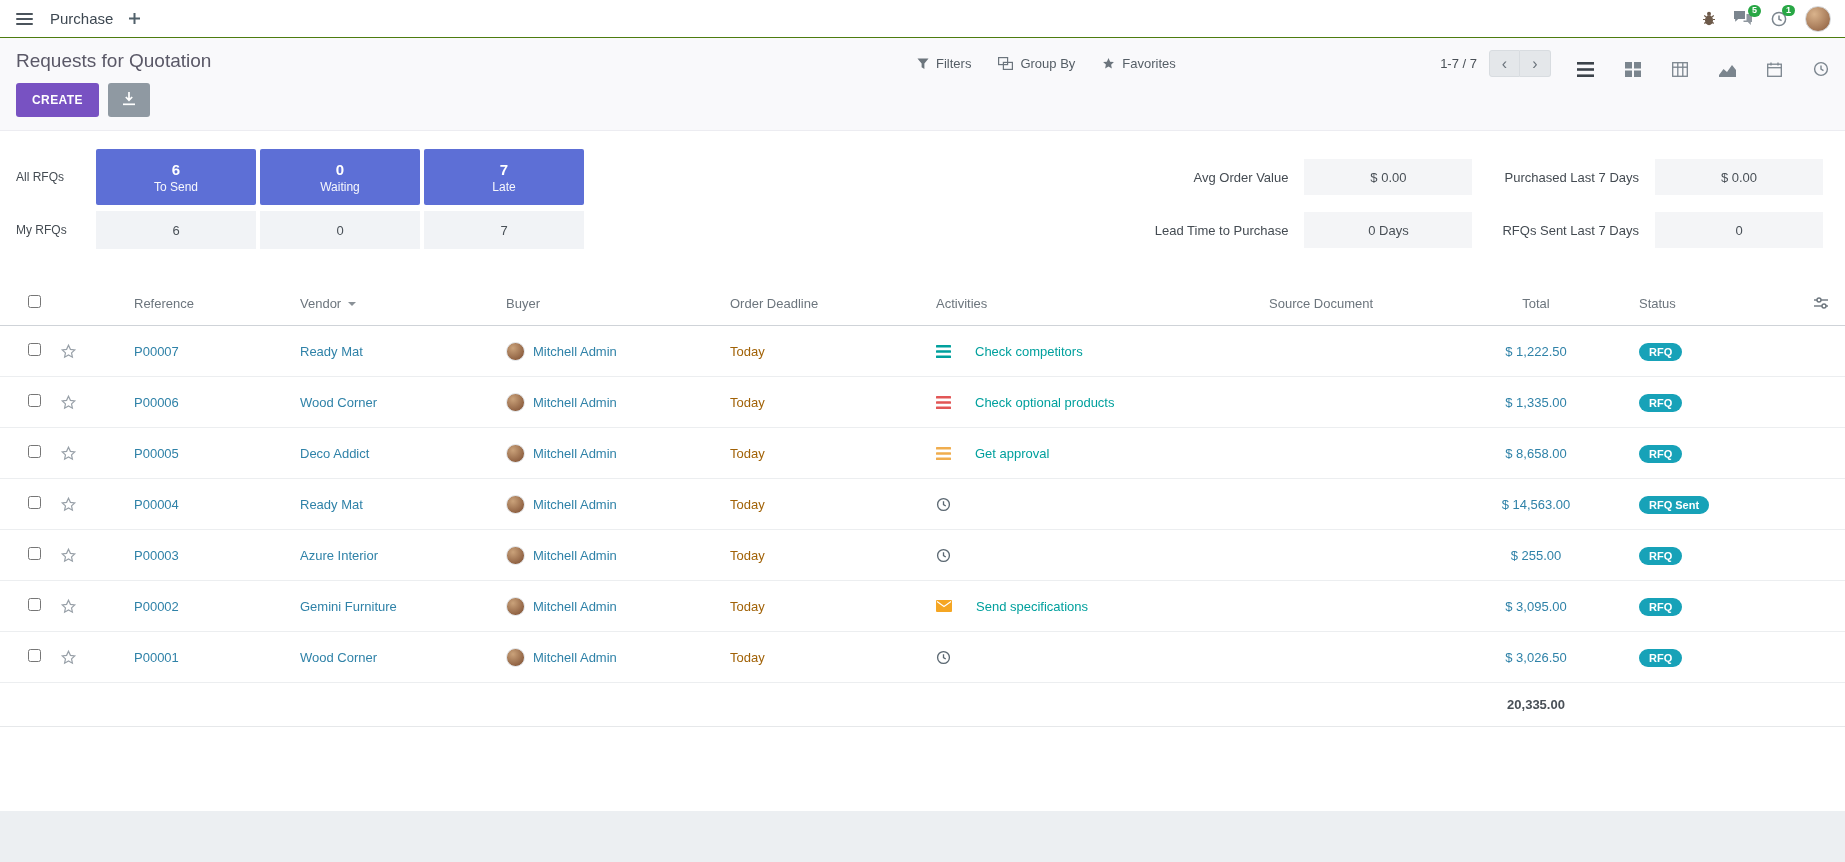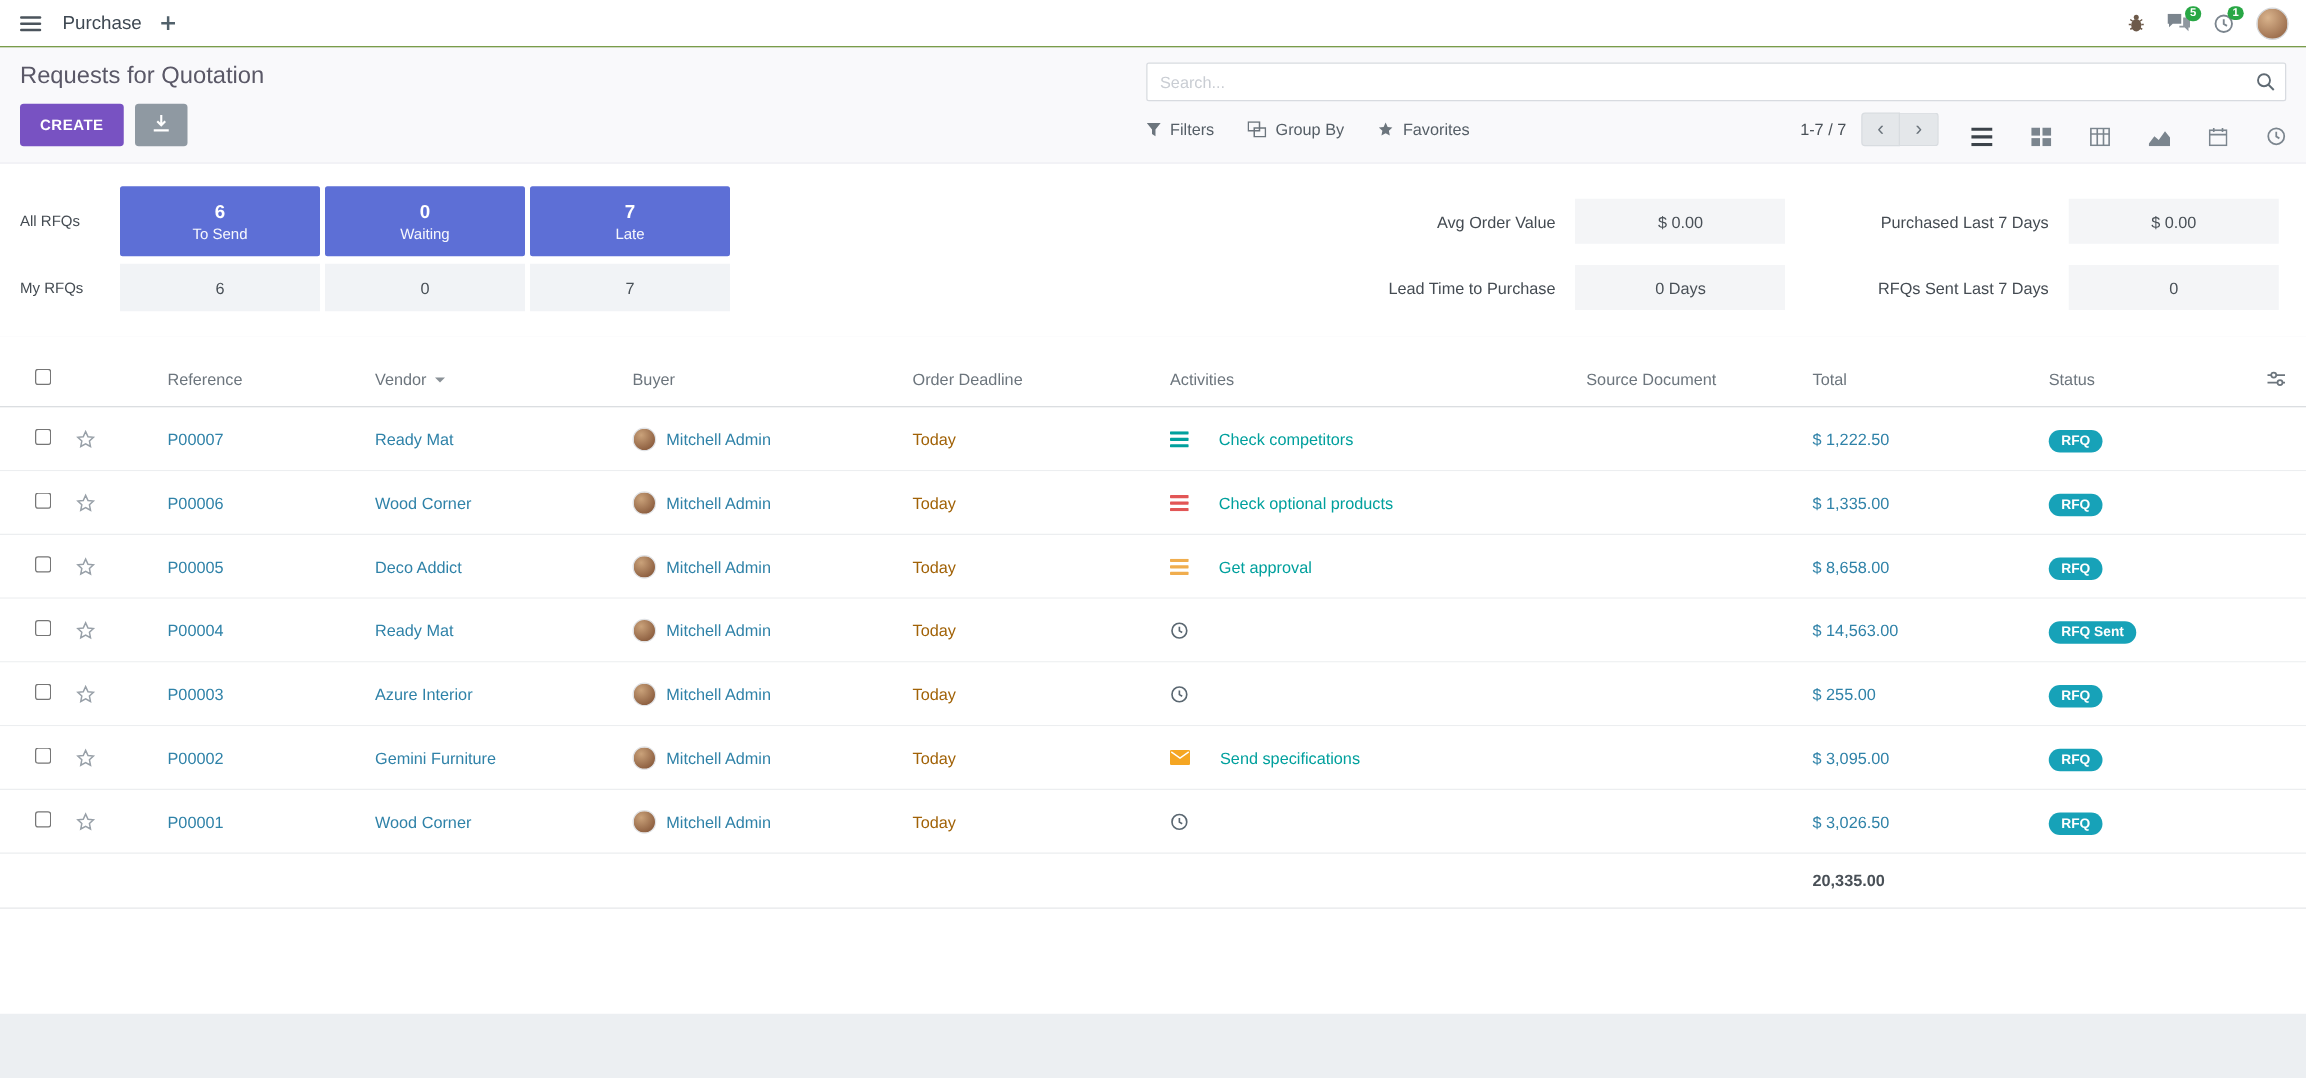--- a/index.html
+++ b/index.html
@@ -47,34 +47,34 @@
   .vs.active{color:#3c434a}
 
   
   .dashboard{background:#fff;padding:18px 16px 20px;display:flex;align-items:flex-start}
   .dash-left{display:grid;grid-template-columns:76px 160px 160px 160px;grid-template-rows:56px 38px;gap:6px 4px;align-items:center}
   .dash-label{font-size:12px;color:#444b52}
   .dash-btn{background:#5d6fd6;color:#fff;height:56px;width:100%;border:none;border-radius:2px;display:flex;flex-direction:column;align-items:center;justify-content:center;gap:2px;cursor:pointer;font-family:inherit}
   .dash-btn .cnt{font-size:15px;font-weight:600}
   .dash-btn .lbl{font-size:12px;opacity:.95}
   .dash-sub{background:#f1f3f6;height:38px;width:100%;border:none;display:flex;align-items:center;justify-content:center;font-size:13px;color:#495057;cursor:pointer;font-family:inherit}
-  .dash-right{margin-left:auto;display:flex;gap:74px;padding-right:6px}
+  .dash-right{margin-left:auto;display:flex;gap:30px;padding-right:6px}
   .kpi-col{display:grid;grid-template-columns:auto 168px;grid-template-rows:56px 38px;gap:6px 16px;align-items:center}
   .kpi-label{font-size:13px;color:#444b52;text-align:right;white-space:nowrap}
   .kpi-value{background:#f4f5f7;height:36px;display:flex;align-items:center;justify-content:center;font-size:13px;color:#495057;cursor:pointer}
 
   
   .list{background:#fff;padding-top:12px;padding-bottom:84px}
   .lrow{display:grid;grid-template-columns:44px 48px 192px 206px 224px 206px 333px 181px 176px 134px 69px;align-items:center;padding:0 16px}
   .lhead{height:45px;border-bottom:1px solid #cfd3d8;color:#6c757d;font-size:13px}
   .lhead .th{cursor:pointer}
   .lrow.data{height:51px;border-bottom:1px solid #eceef0;background:#fff;cursor:pointer}
   .lfoot{height:44px;border-bottom:1px solid #e6e8ea}
   .c-ref{padding-left:26px}
-  .c-total{text-align:left;padding-right:4px}
+  .c-total{text-align:center;padding-right:4px}
   .c-status{padding-left:13px}
   .c-gear{display:flex;justify-content:flex-end;color:#6c757d}
   .caret{display:inline-block;width:0;height:0;border-left:4px solid transparent;border-right:4px solid transparent;border-top:4px solid #8a9197;margin-left:7px;vertical-align:middle}
   .link{color:#2f82a8;font-size:13px}
   .c-buyer{display:flex;align-items:center;gap:8px}
   .avatar-sm{width:19px;height:19px;border-radius:50%;background:radial-gradient(circle at 35% 30%,#caa27a,#7a4a2e);flex:0 0 19px;border:1px solid #e0e2e5}
   .deadline{color:#a16207}
   .c-activity{display:flex;align-items:center;gap:24px}
   .act-ic{display:inline-flex;align-items:center}
   .act-txt{color:#00a09d}
@@ -137,29 +137,20 @@
           <span>
             <svg width="14" height="15" viewBox="0 0 14 15" fill="none" stroke="#fff" stroke-width="1.7">
                 <path d="M7 1v8M3.8 6l3.2 3.2L10.2 6"></path>
                 <path d="M1 13.3h12"></path>
               </svg>
           </span>
         </button>
       </div>
     </div>
     <div class="cp-right">
-      <div class="search">
-        <input type="text" placeholder="Search..." style="">
-        <span class="mag">
-          <svg width="15" height="15" viewBox="0 0 15 15" fill="none" stroke="#5f6a73" stroke-width="1.5">
-              <circle cx="6.2" cy="6.2" r="4.8"></circle>
-              <line x1="9.8" y1="9.8" x2="14" y2="14"></line>
-            </svg>
-        </span>
-      </div>
       <div class="cp-row2">
         <div class="filter-group">
           <span class="fbtn">
             <span class="fic">
                 <svg width="12" height="12" viewBox="0 0 13 13" fill="currentColor">
                   <path d="M0.5 0.5h12L8 6v6l-3-2V6z"></path>
                 </svg>
               </span>
             <span>Filters</span>
           </span>

